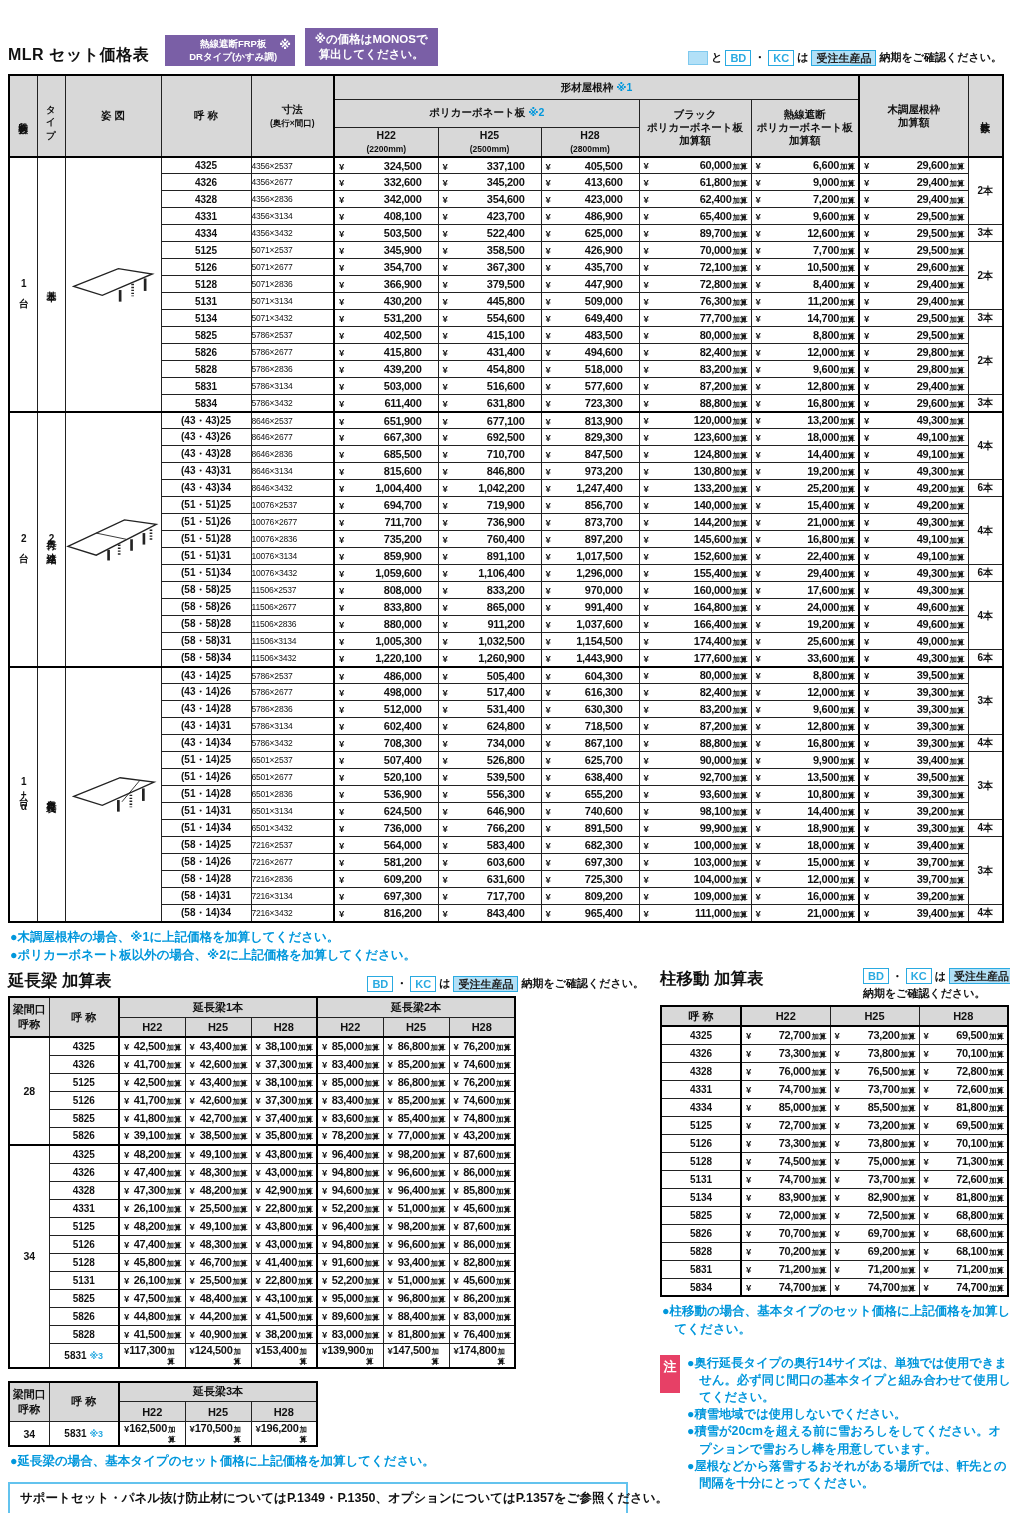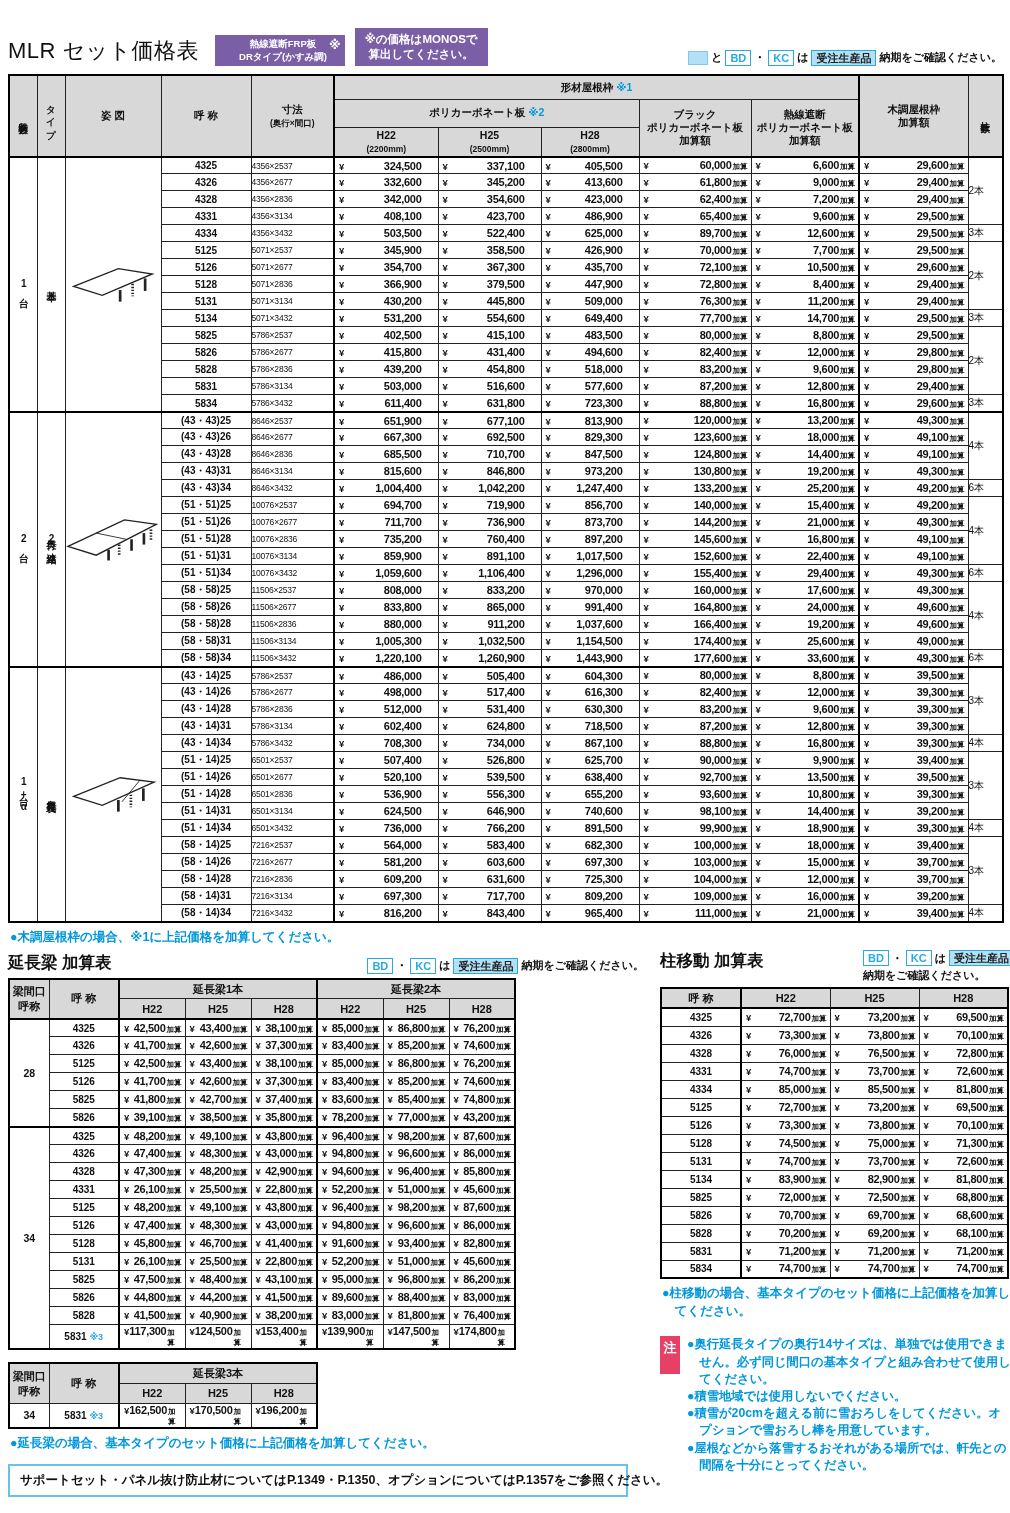--- a/index.html
+++ b/index.html
@@ -1,21 +1,21 @@
 <!DOCTYPE html>
 <html><head>
 <meta charset="utf-8">
 <style>
 *{box-sizing:border-box}
 html,body{margin:0;padding:0;background:#fff}
 body{font-family:"Liberation Sans","DejaVu Sans",sans-serif;color:#111}
 .page{width:1010px;height:1513px;padding:16px 8px 8px;overflow:hidden;position:relative;background:#fff}
 
 .topbar{display:flex;align-items:flex-end;margin:4px 0 8px;height:46px}
-.page-title{font-size:22px;font-weight:normal;margin:12px 16px 0 0;letter-spacing:.5px;white-space:nowrap}
+.page-title{font-size:16px;font-weight:bold;margin:12px 16px 0 0;letter-spacing:.5px;white-space:nowrap}
 .badge{background:#7a5fa6;color:#fff;font-weight:bold;text-align:center;line-height:1.3;margin-right:10px}
 .badge-frp{display:flex;align-items:center;font-size:9.5px;padding:3px 4px 3px 24px}
 .badge-frp .bmark{font-size:12px;margin-left:2px;align-self:flex-start}
 .badge-monos{font-size:11.5px;padding:4px 10px}
 .legend{margin-left:auto;display:flex;align-items:center;gap:3px;font-size:11px;font-weight:bold;white-space:nowrap}
 .sq{width:20px;height:14px;background:#b2e0f7;border:1px solid #7fc9ee;display:inline-block}
 .tag{color:#29aae1;border:1px solid #29aae1;background:#fff;padding:0 4px;font-size:11px;line-height:1.3}
 .order-tag{background:#b2e0f7;border:1px solid #29aae1;color:#222;padding:0 4px;font-size:11px;line-height:1.3}
 
 table{border-collapse:collapse;table-layout:fixed}
@@ -37,21 +37,21 @@
 
 .main{width:994px;border:2px solid #000}
 .main th{font-size:10.5px;line-height:1.25;padding:1px 0;text-align:center}
 .main thead tr:nth-child(1) th{height:24px}
 .main thead tr:nth-child(2) th{height:28px}
 .main thead tr:nth-child(3) th{height:28px}
 .main tbody td{height:17px;background:#fff}
 .main tbody tr:first-child td{border-top:2px solid #000}
 .nm{font-size:10px;font-weight:bold;text-align:center}
 .sz{font-size:8.5px;text-align:left;letter-spacing:-.2px}
-.pil{font-size:10px;font-weight:normal;}
+.pil{font-size:10px;font-weight:bold;text-align:center}
 .vcell{font-size:10px}
 .figcell{text-align:center}
 .roof{fill:#fff;stroke:#222;stroke-width:1.5}
 .leg{stroke:#222;stroke-width:3}
 .coil{stroke-dasharray:1.6 1.7}
 .seam{stroke:#222;stroke-width:1}
 
 .bnotes{margin:5px 0 4px 2px}
 .bnotes div{color:#0097dc;font-size:12.5px;font-weight:bold;line-height:1.45;padding-left:1em;text-indent:-1em}
 
@@ -2133,20 +2133,21 @@
               <span class="suf">加算</span>
             </div>
           </td>
           <td class="pil" rowspan="1">4本</td>
         </tr>
       </tbody>
   </table>
 
   <div class="bnotes">
     <div>●木調屋根枠の場合、※1に上記価格を加算してください。</div>
+    <div>●ポリカーボネート板以外の場合、※2に上記価格を加算してください。</div>
   </div>
 
   <div class="bottom">
 
     <div class="bcol-left">
       <div class="sec-head">
         <span class="sec-title">延長梁 加算表</span>
         <div class="legend">
           <span class="tag">BD</span>
           <span>・</span>

